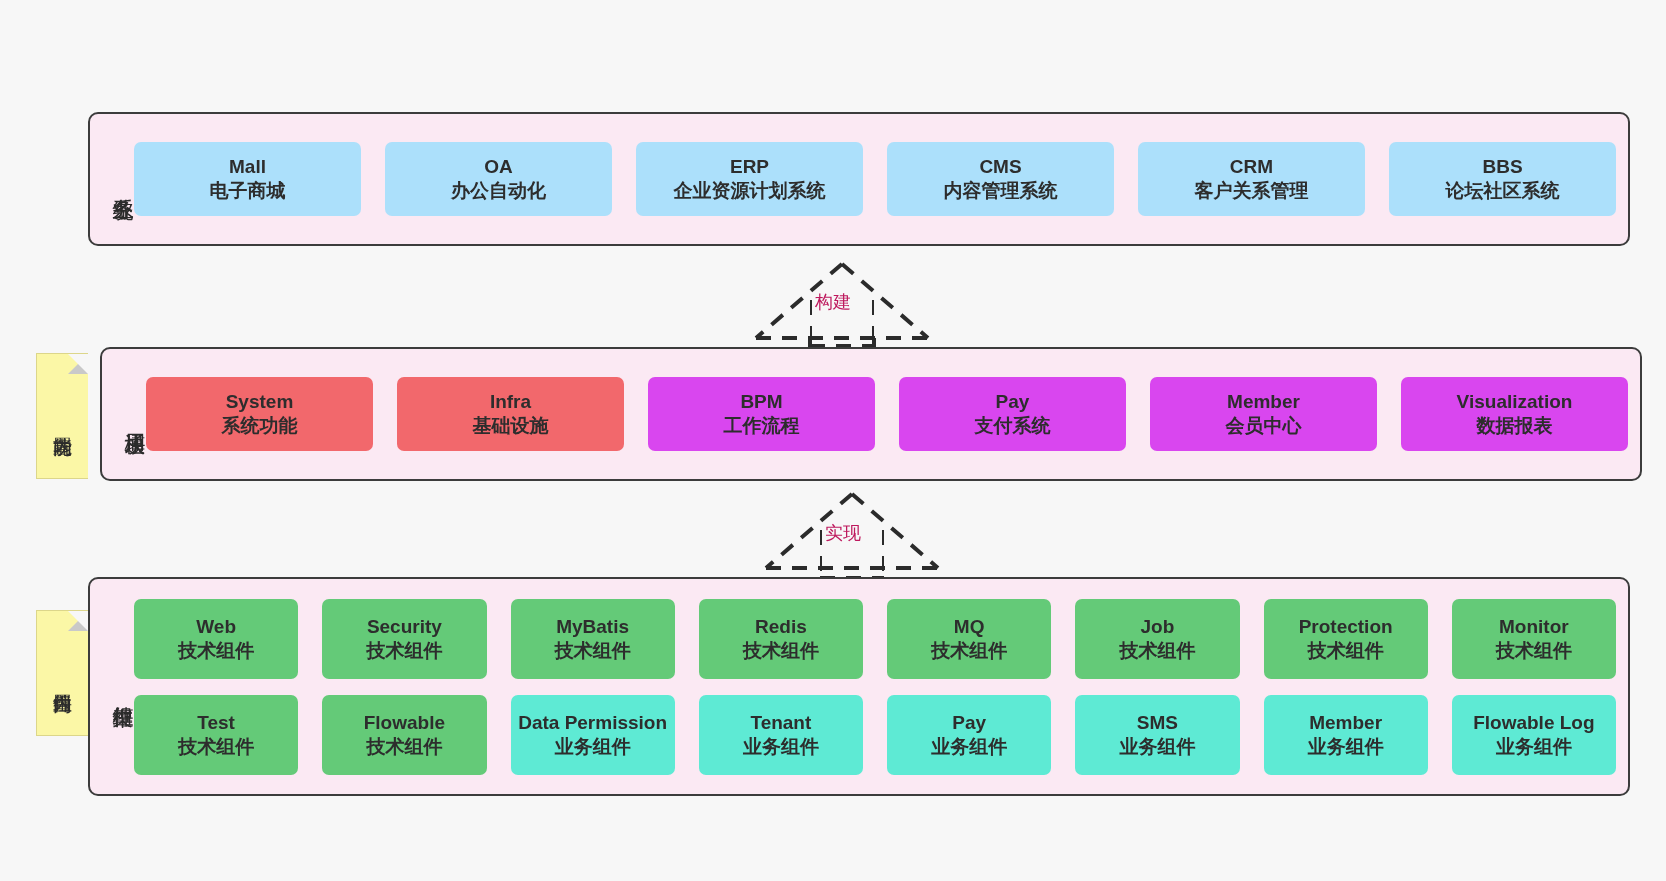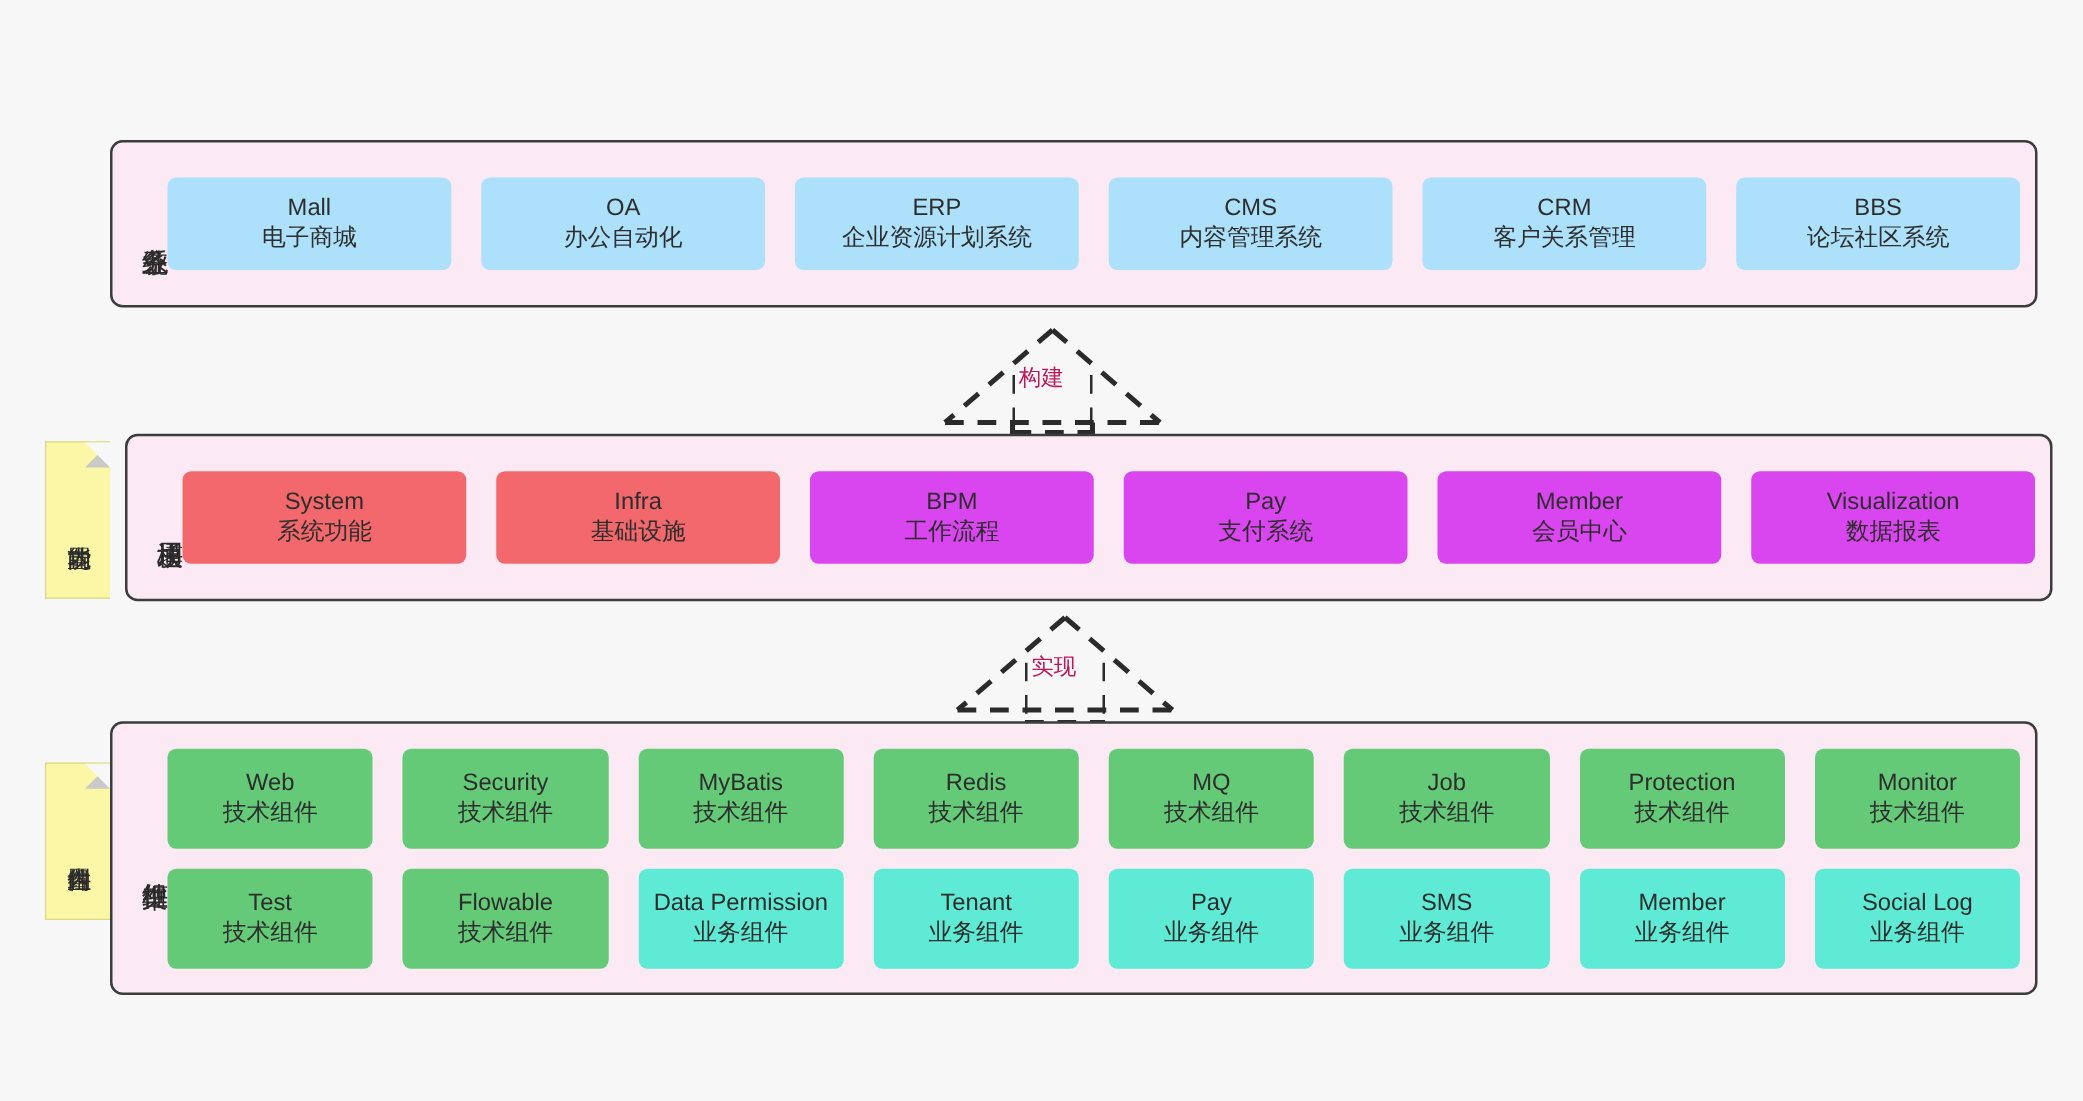--- a/index.html
+++ b/index.html
@@ -42,20 +42,21 @@
     white-space: nowrap;
     user-select: none;
   }
   .layer-body {
     flex: 1 1 auto;
     display: flex;
     flex-direction: column;
     justify-content: center;
     gap: 16px;
     padding: 0 12px 0 0;
+    font-weight: bold;
   }
   .row {
     display: flex;
     flex-direction: row;
     gap: 24px;
   }
 
   
   .card {
     flex: 1 1 0;
@@ -309,21 +310,21 @@
         </div>
         <div class="card c-lightgreen">
           <span class="l1">SMS</span>
           <span class="l2">业务组件</span>
         </div>
         <div class="card c-lightgreen">
           <span class="l1">Member</span>
           <span class="l2">业务组件</span>
         </div>
         <div class="card c-lightgreen">
-          <span class="l1">Social Log</span>
+          <span class="l1">Flowable Log</span>
           <span class="l2">业务组件</span>
         </div>
       </div>
 
     </div>
   </div>
 
 </div>
 
 </body></html>

